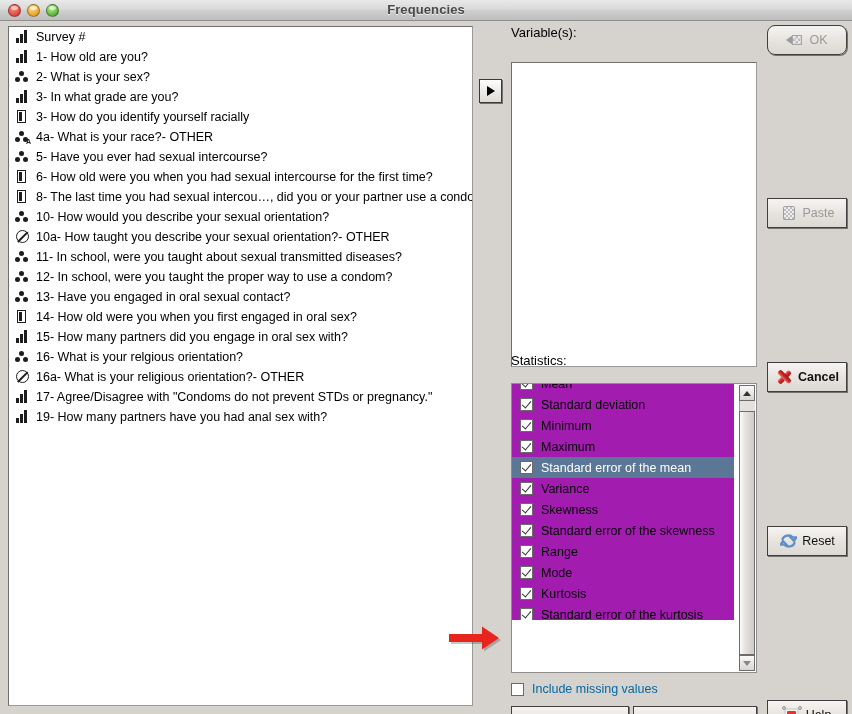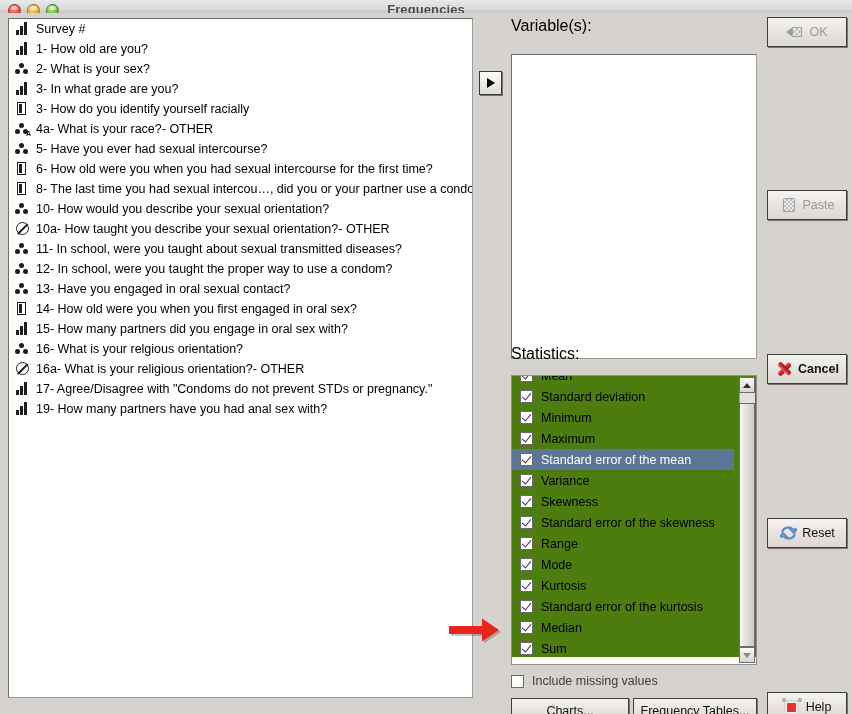--- a/index.html
+++ b/index.html
@@ -58,21 +58,21 @@
     border-radius: 50%;
     background: rgba(255,255,255,0.55);
   }
   .light.red    { background: radial-gradient(circle at 40% 30%, #ff8f85, #e24b42 65%, #b8312a); }
   .light.yellow { background: radial-gradient(circle at 40% 30%, #ffdd8a, #e8a72c 65%, #bb801a); }
   .light.green  { background: radial-gradient(circle at 40% 30%, #c5f191, #5bb73c 65%, #3f8f27); }
 
   
   .content {
     position: absolute;
-    left: 0; top: 13px;
+    left: 0; top: 21px;
     width: 852px; height: 693px;
     background: #d6d2ce;
   }
 
   
   .source-list {
     position: absolute;
     left: 8px; top: 5px;
     width: 465px; height: 680px;
     background: #ffffff;
@@ -165,21 +165,21 @@
   .tri-right {
     width: 0; height: 0;
     border-top: 5px solid transparent;
     border-bottom: 5px solid transparent;
     border-left: 8px solid #000;
   }
 
   
   .group-label {
     position: absolute;
-    font-size: 16px;
+    font-size: 13px;
     color: #000;
   }
   .var-target {
     position: absolute;
     left: 511px; top: 41px;
     width: 246px; height: 305px;
     background: #fff;
     border: 1px solid #9a9a9a;
     border-top-color: #6f6f6f;
     border-left-color: #6f6f6f;
@@ -192,24 +192,23 @@
     left: 511px; top: 362px;
     width: 246px; height: 290px;
     border: 1px solid #8d8d8d;
     background: #fff;
     box-sizing: border-box;
     overflow: hidden;
   }
   .stats-scroll {
     position: absolute;
     left: 0; top: 0;
-    width: 222px; height: 281px;
+    width: 222px; height: 236px;
     overflow: hidden;
-    background: #4d7c0f;
-    padding-left: 37px;
+    background: #a21caf;
   }
   .stats-inner { position: absolute; left: 0; top: -11px; width: 222px; }
   .stat-row {
     height: 21px;
     display: flex;
     align-items: center;
     padding-left: 8px;
     box-sizing: border-box;
   }
   .stat-row.selected { background: #5b7795; }
@@ -270,38 +269,38 @@
     border: 1px solid #6d6d6d;
     box-sizing: border-box;
   }
 
   
   .missing-row {
     position: absolute;
     left: 511px; top: 661px;
     display: flex; align-items: center;
   }
-  .missing-label { font-size: 12.5px; color:#404040; margin-left: 8px; }
+  .missing-label { font-size: 12.5px; color:#0369a1; margin-left: 8px; }
 
   
   .btn {
     background: linear-gradient(to bottom,#f6f4f2 0%,#e7e4e0 50%,#dcd8d4 100%);
     border: 1px solid #3f3f3f;
     box-shadow: 1px 1px 0 rgba(0,0,0,0.45);
     box-sizing: border-box;
     display: flex; align-items: center; justify-content: center;
     font-size: 12.5px; color: #111;
     position: absolute;
   }
   .btn.disabled { color: #9a9a9a; }
   .btn-charts { left: 511px; top: 685px; width: 118px; height: 26px; }
   .btn-freq   { left: 633px; top: 685px; width: 124px; height: 26px; }
 
   .btn-side { left: 767px; width: 80px; height: 30px; }
-  .btn-ok     { top: 4px; }
+  .btn-ok     { top: 4px; border-radius: 8px; }
   .btn-paste  { top: 177px; text-align: center; }
   .btn-cancel { top: 341px; font-weight: bold; }
   .btn-reset  { top: 505px; }
   .btn-help   { left: 767px; top: 679px; width: 80px; height: 30px; }
 
   .btn-ico { width: 18px; height: 16px; margin-right: 5px; position: relative; flex: 0 0 18px; }
 
   
   .ico-ok::before {
     content: "";

